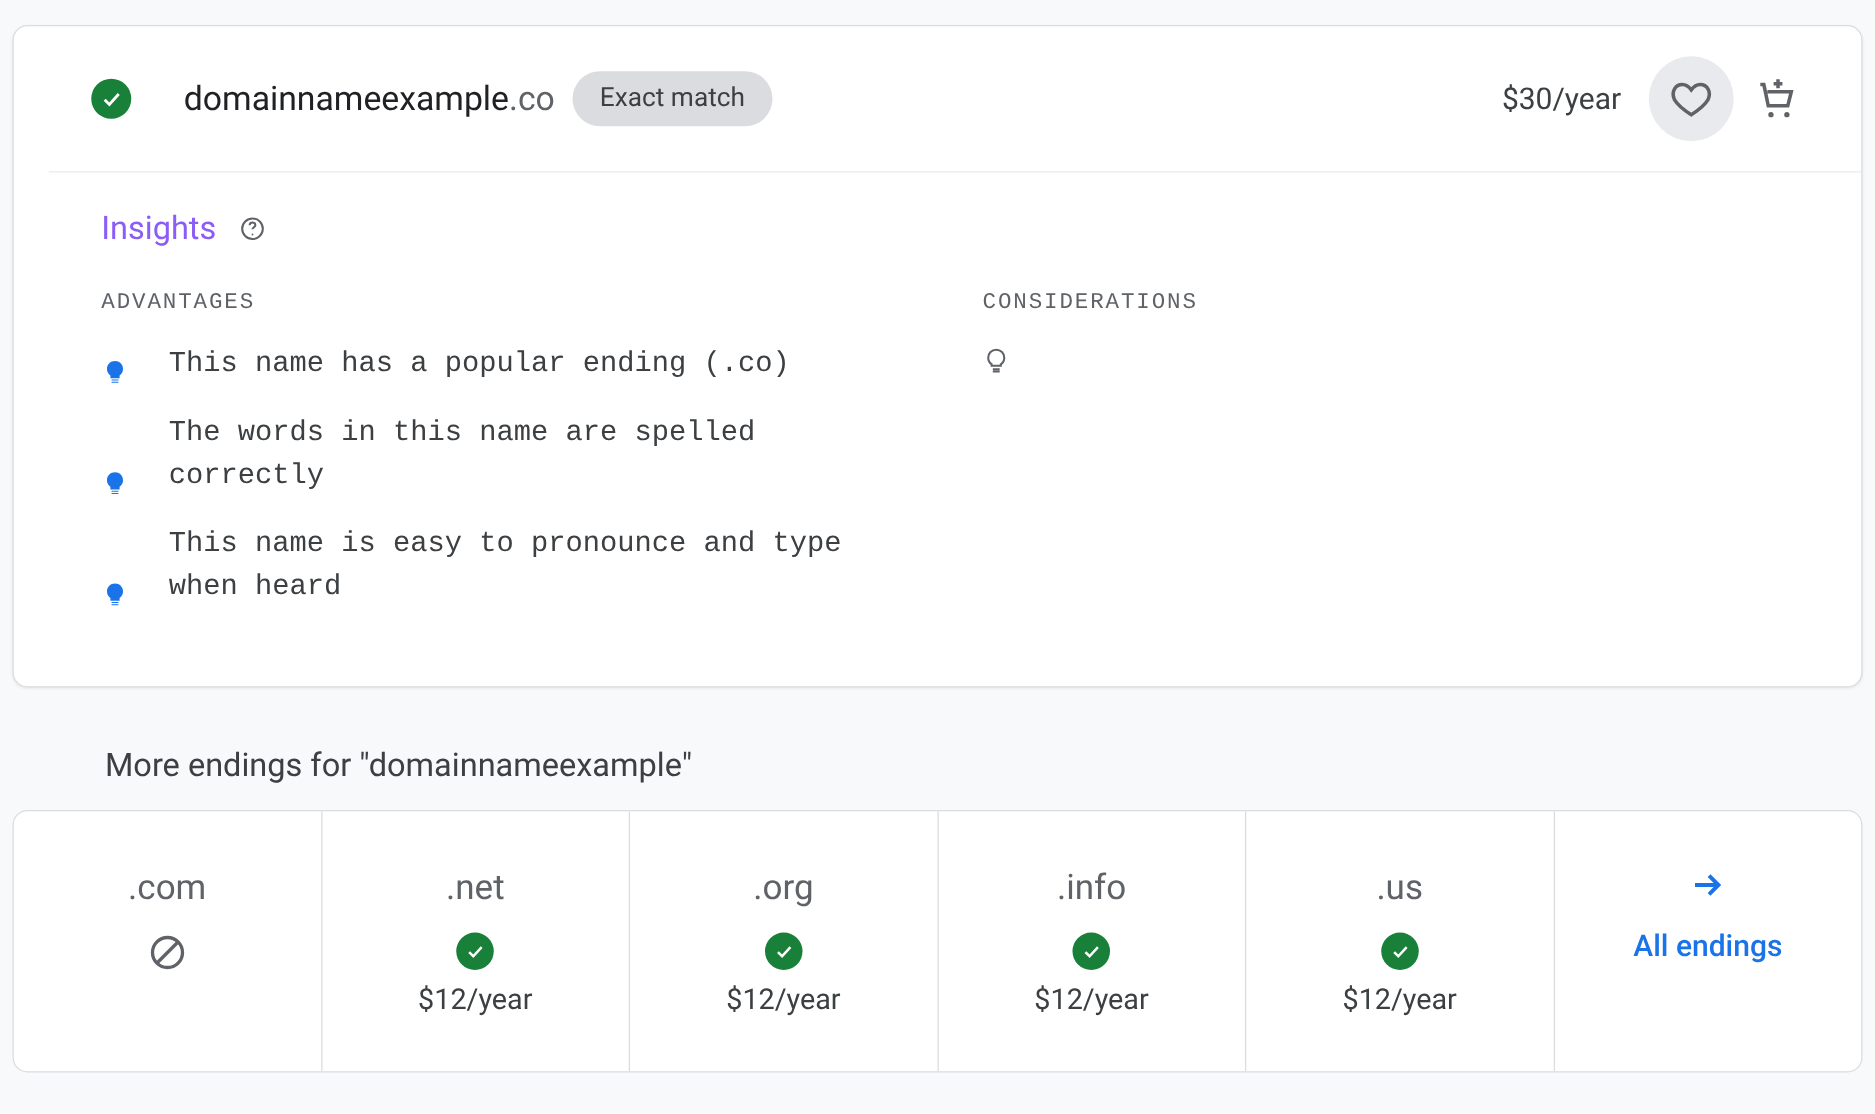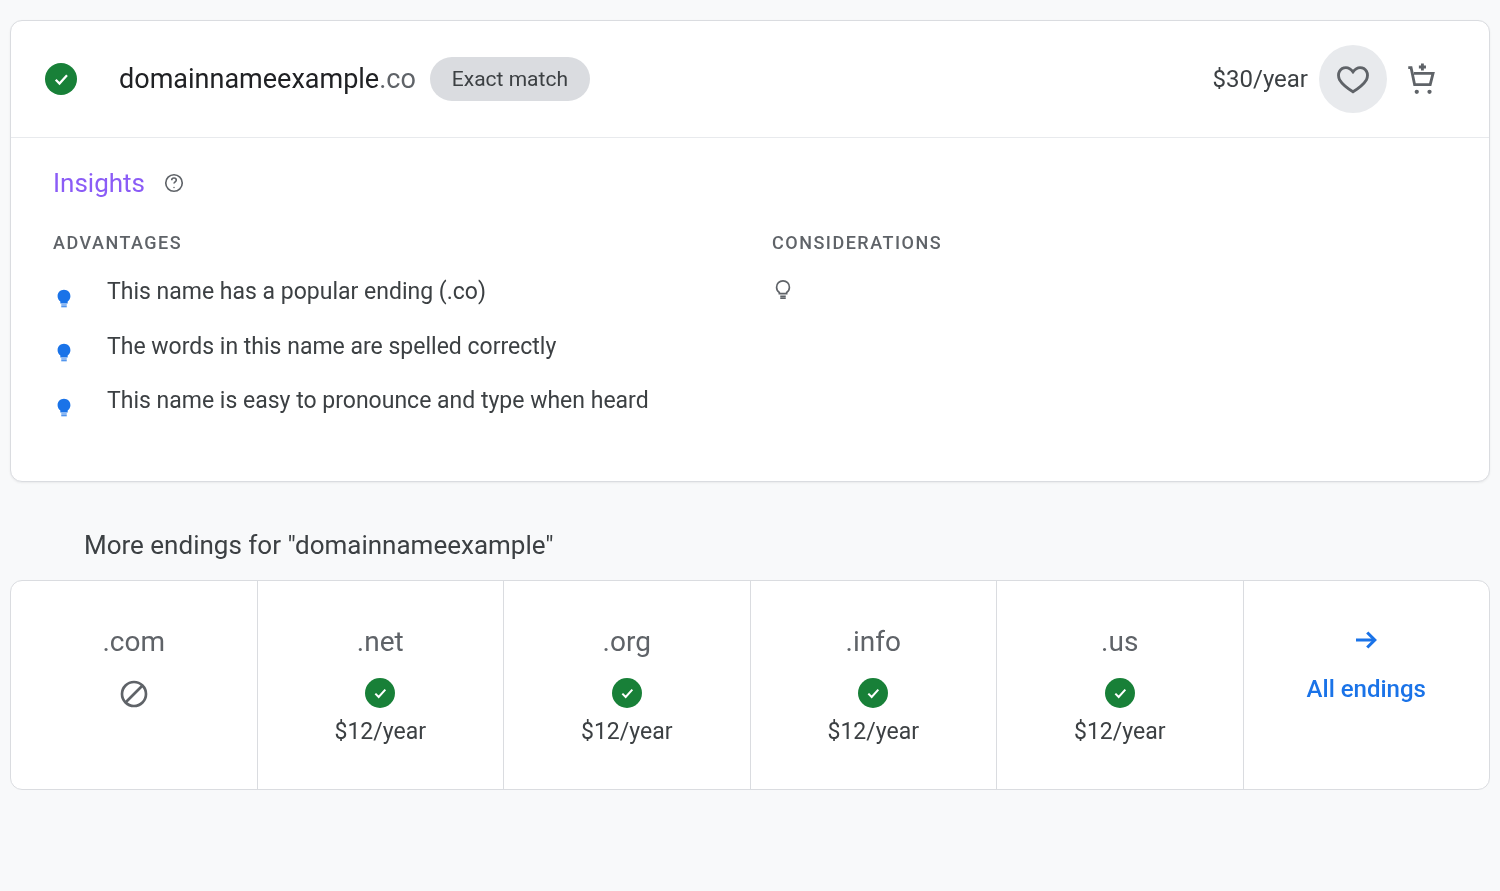--- a/index.html
+++ b/index.html
@@ -9,20 +9,21 @@
     color: #202124;
     width: 1500px;
     padding: 20px 10px 10px 10px;
   }
   .card {
     background: #fff;
     border: 1px solid #dadce0;
     border-radius: 12px;
     overflow: hidden;
     box-shadow: 0 1px 2px rgba(60,64,67,.08);
+    padding-left: 28px;
   }
   .top-row {
     display: flex;
     align-items: center;
     padding: 24px 34px;
     border-bottom: 1px solid #e8eaed;
   }
   .check-circle {
     width: 32px; height: 32px;
     border-radius: 50%;
@@ -42,21 +43,21 @@
     color: #3c4043;
     font-size: 21px;
     padding: 10px 22px;
     border-radius: 22px;
     margin-left: 14px;
   }
   .spacer { flex: 1; }
   .price {
     font-size: 24px;
     color: #3c4043;
-    margin-right: 11px;
+    margin-right: 22px;
   }
   .icon-btn {
     width: 68px; height: 68px;
     border-radius: 50%;
     display: flex; align-items: center; justify-content: center;
     cursor: pointer;
     color: #5f6368;
     flex-shrink: 0;
   }
   .icon-btn.active { background: #e8eaed; }
@@ -74,20 +75,21 @@
   .help-icon {
     width: 22px; height: 22px;
     display: flex; align-items: center; justify-content: center;
     color: #5f6368;
     cursor: pointer;
   }
   .help-icon svg { width: 22px; height: 22px; }
   .insight-columns {
     display: flex;
     gap: 44px;
+    font-family: Liberation Mono, monospace;
   }
   .insight-col { flex: 1; }
   .col-heading {
     font-size: 18px;
     letter-spacing: 1.5px;
     color: #5f6368;
     margin-bottom: 22px;
     font-weight: 500;
   }
   .insight-item {

